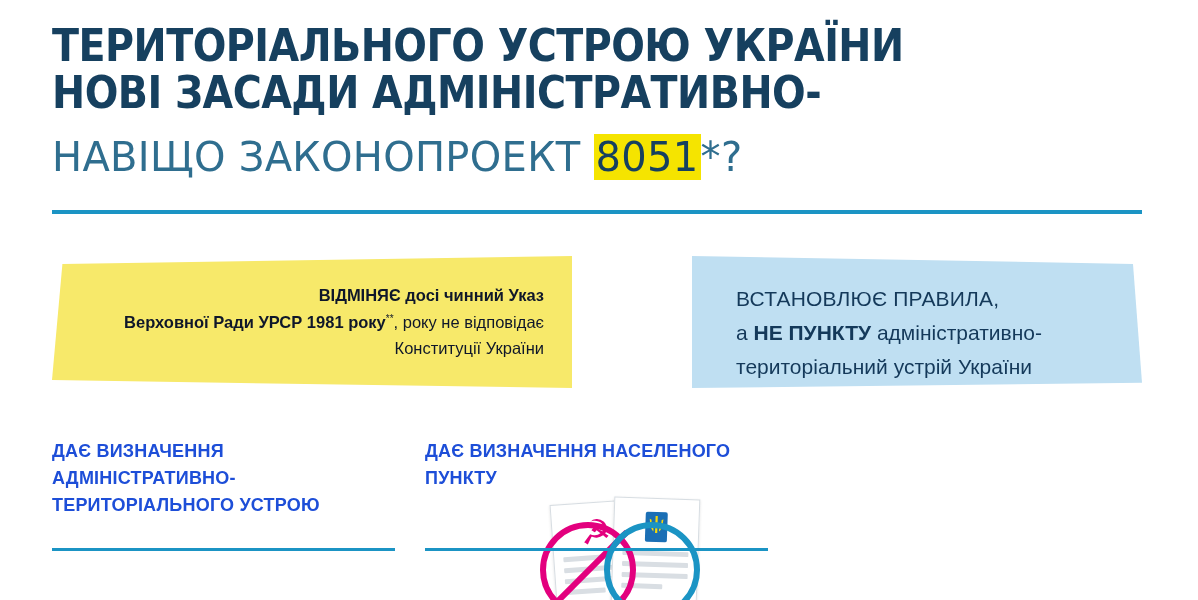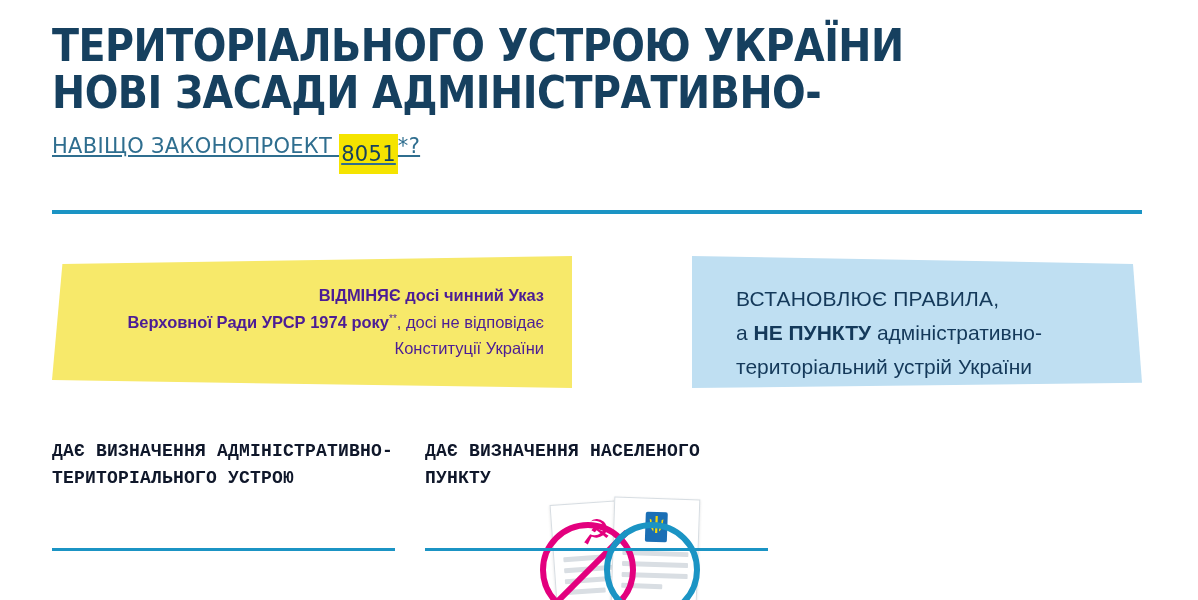--- a/index.html
+++ b/index.html
@@ -35,33 +35,32 @@
     font-weight: 700;
     letter-spacing: -0.5px;
     color: #16405f;
     text-transform: uppercase;
     font-family: "DejaVu Sans", sans-serif;
     font-stretch: condensed;
   }
   .subtitle-row {
     margin-top: 18px;
     display: flex;
-    align-items: flex-start;
-    font-size: 21px;
+    align-items: center;
+    font-size: 40px;
     letter-spacing: 0.3px;
     color: #2f6e8f;
     text-transform: uppercase;
     font-family: "DejaVu Sans", sans-serif;
     font-weight: 400;
-    text-decoration: underline;
   }
   .subtitle-row .sub-pre { white-space: pre; }
   .highlight {
     background: #f5e400;
-    padding: 8px 2px;
+    padding: 0 2px;
     color: #16405f;
     font-weight: 400;
   }
   .sub-post { color: #2f6e8f; }
 
   .rule {
     position: absolute;
     background: #1b94c4;
     height: 4px;
   }
@@ -91,21 +90,21 @@
     clip-path: polygon(0% 0%, 98% 6%, 100% 96%, 0% 100%);
   }
   .band-left-text {
     position: absolute;
     left: 22px;
     top: 34px;
     width: 470px;
     text-align: right;
     font-size: 16.5px;
     line-height: 1.62;
-    color: #4c1d95;
+    color: #0f172a;
   }
   .band-left-text b { font-weight: 700; }
   .band-right-text {
     position: absolute;
     right: 6px;
     top: 34px;
     width: 400px;
     text-align: left;
     font-size: 21px;
     line-height: 1.62;
@@ -199,24 +198,24 @@
     top: 438px;
     width: 1090px;
     display: flex;
     gap: 30px;
   }
   .col { width: 343px; }
   .col-title {
     font-size: 18px;
     line-height: 1.5;
     font-weight: 700;
-    color: #0f172a;
+    color: #1d4ed8;
     text-transform: uppercase;
     letter-spacing: 0.2px;
-    font-family: Liberation Mono, monospace;
+    font-family: Liberation Sans, sans-serif;
     min-height: 106px;
   }
   .col-rule {
     height: 3px;
     background: #1b94c4;
     width: 343px;
     margin-top: 4px;
   }
 </style>
 </head>
@@ -237,21 +236,21 @@
   </div>
 
   <div class="rule rule-top"></div>
 
   <div class="band">
     <div class="band-left"></div>
     <div class="band-right"></div>
 
     <div class="band-left-text">
       <b>ВІДМІНЯЄ досі чинний Указ</b><br>
-      <b>Верховної Ради УРСР 1974 року</b><sup>**</sup><span>, досі не відповідає Конституції України</span>
+      <b>Верховної Ради УРСР 1981 року</b><sup>**</sup><span>, року не відповідає Конституції України</span>
     </div>
 
     <div class="band-right-text">
       <span class="cap">ВСТАНОВЛЮЄ ПРАВИЛА,</span><br>
       <span>а </span><b>НЕ ПУНКТУ</b><span> адміністративно-територіальний устрій України</span>
     </div>
 
     <div class="icon-stack">
       <div class="doc doc-back">
         <div class="hammer">☭</div>

